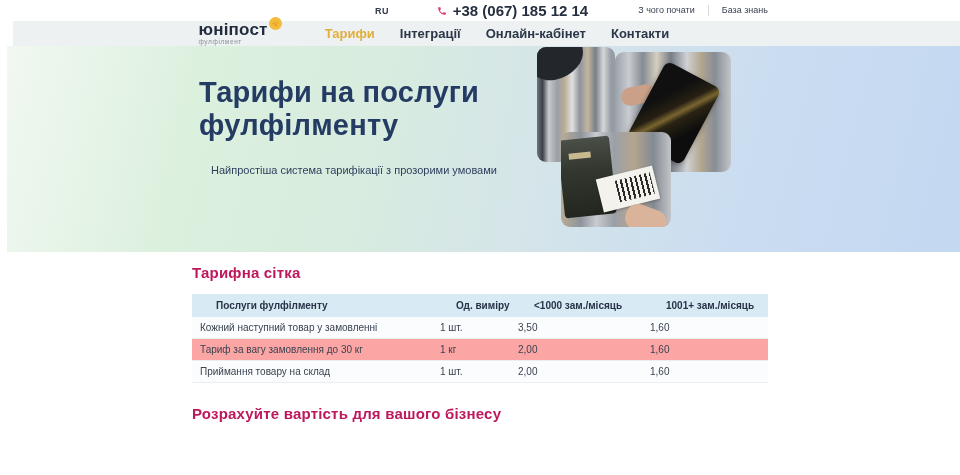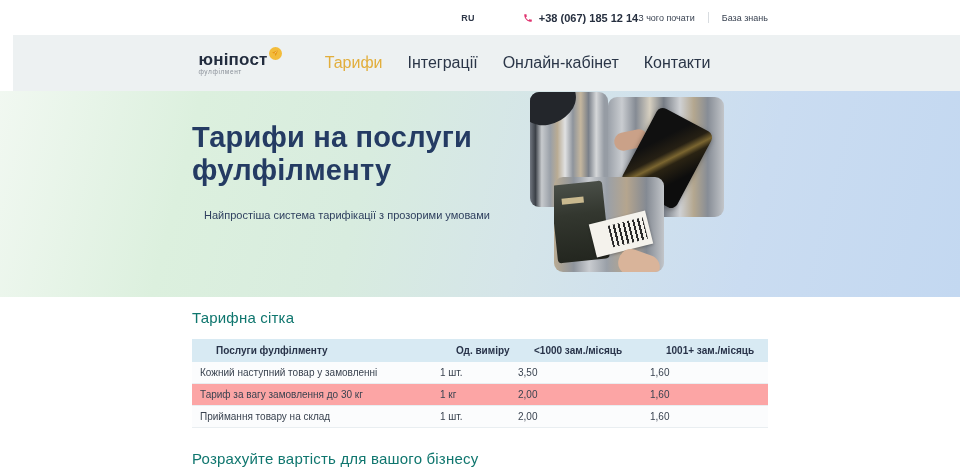--- a/index.html
+++ b/index.html
@@ -3,48 +3,48 @@
 <meta charset="utf-8">
 <style>
   * { margin:0; padding:0; box-sizing:border-box; }
   html,body { width:960px; height:475px; overflow:hidden; }
   body {
     font-family:"Liberation Sans","DejaVu Sans",sans-serif;
     background:#ffffff; color:#2b3648;
   }
 
   
-  .topbar { height:35px; background:#ffffff; display:flex; align-items:center; }
+  .topbar { height:21px; background:#ffffff; display:flex; align-items:center; }
   .topbar-inner { width:576px; margin:0 auto; display:flex; align-items:center; justify-content:flex-end; }
   .lang { font-size:9px; font-weight:bold; color:#30394a; letter-spacing:.3px; cursor:pointer; }
   .phone { display:flex; align-items:center; gap:6px; margin-left:48px; cursor:pointer; }
-  .phone-num { font-size:11px; font-weight:bold; color:#262f3f;text-align:right; }
-  .top-links { display:flex; align-items:center; }
+  .phone-num { font-size:15px; font-weight:bold; color:#262f3f;text-align:right; }
+  .top-links { display:flex; margin-left:50px; }
   .top-link { font-size:9px; color:#3a4352; cursor:pointer; }
   .top-sep { width:1px; height:11px; background:#d8dce0; margin:0 13px; }
 
   
-  .header { height:56px; background:#edf1f2; display:flex; align-items:center;margin-left:13px; }
+  .header { height:25px; background:#edf1f2; display:flex; align-items:center;margin-left:13px; }
   .header-inner { width:576px; margin:0 auto; display:flex; align-items:center; }
   .logo { position:relative; cursor:pointer; line-height:1; }
   .logo-name { font-size:17px; font-weight:bold; color:#222c3e; letter-spacing:.2px; }
   .logo-tag { font-size:6.5px; color:#8a9099; letter-spacing:.6px; margin-top:1px; }
   .logo-badge { position:absolute; right:-14px; top:-4px; width:13px; height:13px; border-radius:50%;
     background:#f3bc3b; display:flex; align-items:center; justify-content:center; }
   .logo-badge svg { display:block; }
   .nav { display:flex; align-items:center; gap:25px; margin-left:57px; }
-  .nav-link { font-size:16px; font-weight:normal; color:#2b3648; cursor:pointer; }
+  .nav-link { font-size:13px; font-weight:bold; color:#2b3648; cursor:pointer; }
   .nav-link.active { color:#e2ae3c; }
   .login-btn { margin-left:auto; height:24px; padding:0 13px; border:none; border-radius:13px;
     background:#f5c245; color:#2b3240; font-family:inherit; font-size:10px; font-weight:bold;
     display:flex; align-items:center; gap:6px; cursor:pointer; }
 
   
   .hero { position:relative; height:206px;
-    background:linear-gradient(104deg,#f1f8f1 0%,#dcf0de 20%,#d8ecdf 38%,#d5e5e9 55%,#cadcf1 78%,#c3d8f1 100%); }
+    background:linear-gradient(104deg,#f1f8f1 0%,#dcf0de 20%,#d8ecdf 38%,#d5e5e9 55%,#cadcf1 78%,#c3d8f1 100%);margin-left:7px; }
   .hero-text { position:absolute; left:192px; top:30px; }
   .hero-title { font-size:29px; line-height:1.13; font-weight:bold; color:#243b63; max-width:320px; letter-spacing:.2px; }
   .hero-sub { margin-top:22px; font-size:11px; color:#2e3f5e;padding-left:12px; }
 
   .photo { position:absolute; border-radius:9px; overflow:hidden; }
   .ph1 { left:530px; top:1px; width:78px; height:115px;
     background:linear-gradient(90deg,#70767f 0%,#3c4148 7%,#c7cacd 15%,#9aa0a8 26%,#b9ab93 35%,#e0e1e2 45%,#8e949c 55%,#c4b69e 65%,#7a8089 75%,#d5d7d9 85%,#969ca4 95%); }
   .ph1::before { content:""; position:absolute; left:-8px; top:-10px; width:55px; height:42px;
     background:#23262b; border-radius:0 0 60% 40%; transform:rotate(-12deg); }
   .ph2 { left:608px; top:6px; width:116px; height:120px; z-index:2;
@@ -61,21 +61,21 @@
   .ph3 .printer::after { content:""; position:absolute; left:10px; top:14px; width:22px; height:6px; background:#c9b98f; }
   .ph3 .label { position:absolute; left:38px; top:40px; width:58px; height:34px; background:#f4f2ec;
     transform:rotate(-14deg); box-shadow:0 1px 3px rgba(0,0,0,.3); }
   .ph3 .label::after { content:""; position:absolute; left:18px; top:6px; right:4px; bottom:6px;
     background:repeating-linear-gradient(90deg,#2a2a2a 0 2px,#f4f2ec 2px 5px); }
   .ph3 .hand2 { position:absolute; right:4px; bottom:-6px; width:42px; height:26px; border-radius:12px;
     background:#d9b49a; transform:rotate(20deg); }
 
   
   .section { background:#ffffff; padding-top:12px; }
-  .section-heading { width:576px; margin:0 auto; font-size:15px; font-weight:normal; color:#0f766e; letter-spacing:.2px; }
+  .section-heading { width:576px; margin:0 auto; font-size:15px; font-weight:bold; color:#be185d; letter-spacing:.2px; }
   table.pricing { width:576px; margin:13px auto 0; border-collapse:collapse; table-layout:fixed; }
   table.pricing col.c1 { width:240px; }
   table.pricing col.c2 { width:78px; }
   table.pricing col.c3 { width:132px; }
   table.pricing col.c4 { width:126px; }
   table.pricing th { background:#d8eaf3; font-size:10px; font-weight:bold; color:#283349;
     text-align:left; padding:6px 0 6px 24px; }
   table.pricing td { font-size:10px; color:#3a4350; padding:5px 0 5px 8px;
     border-bottom:1px solid #e9eef1; background:#fca5a5; }
   table.pricing tr:nth-child(odd) td { background:#fbfcfd; }

